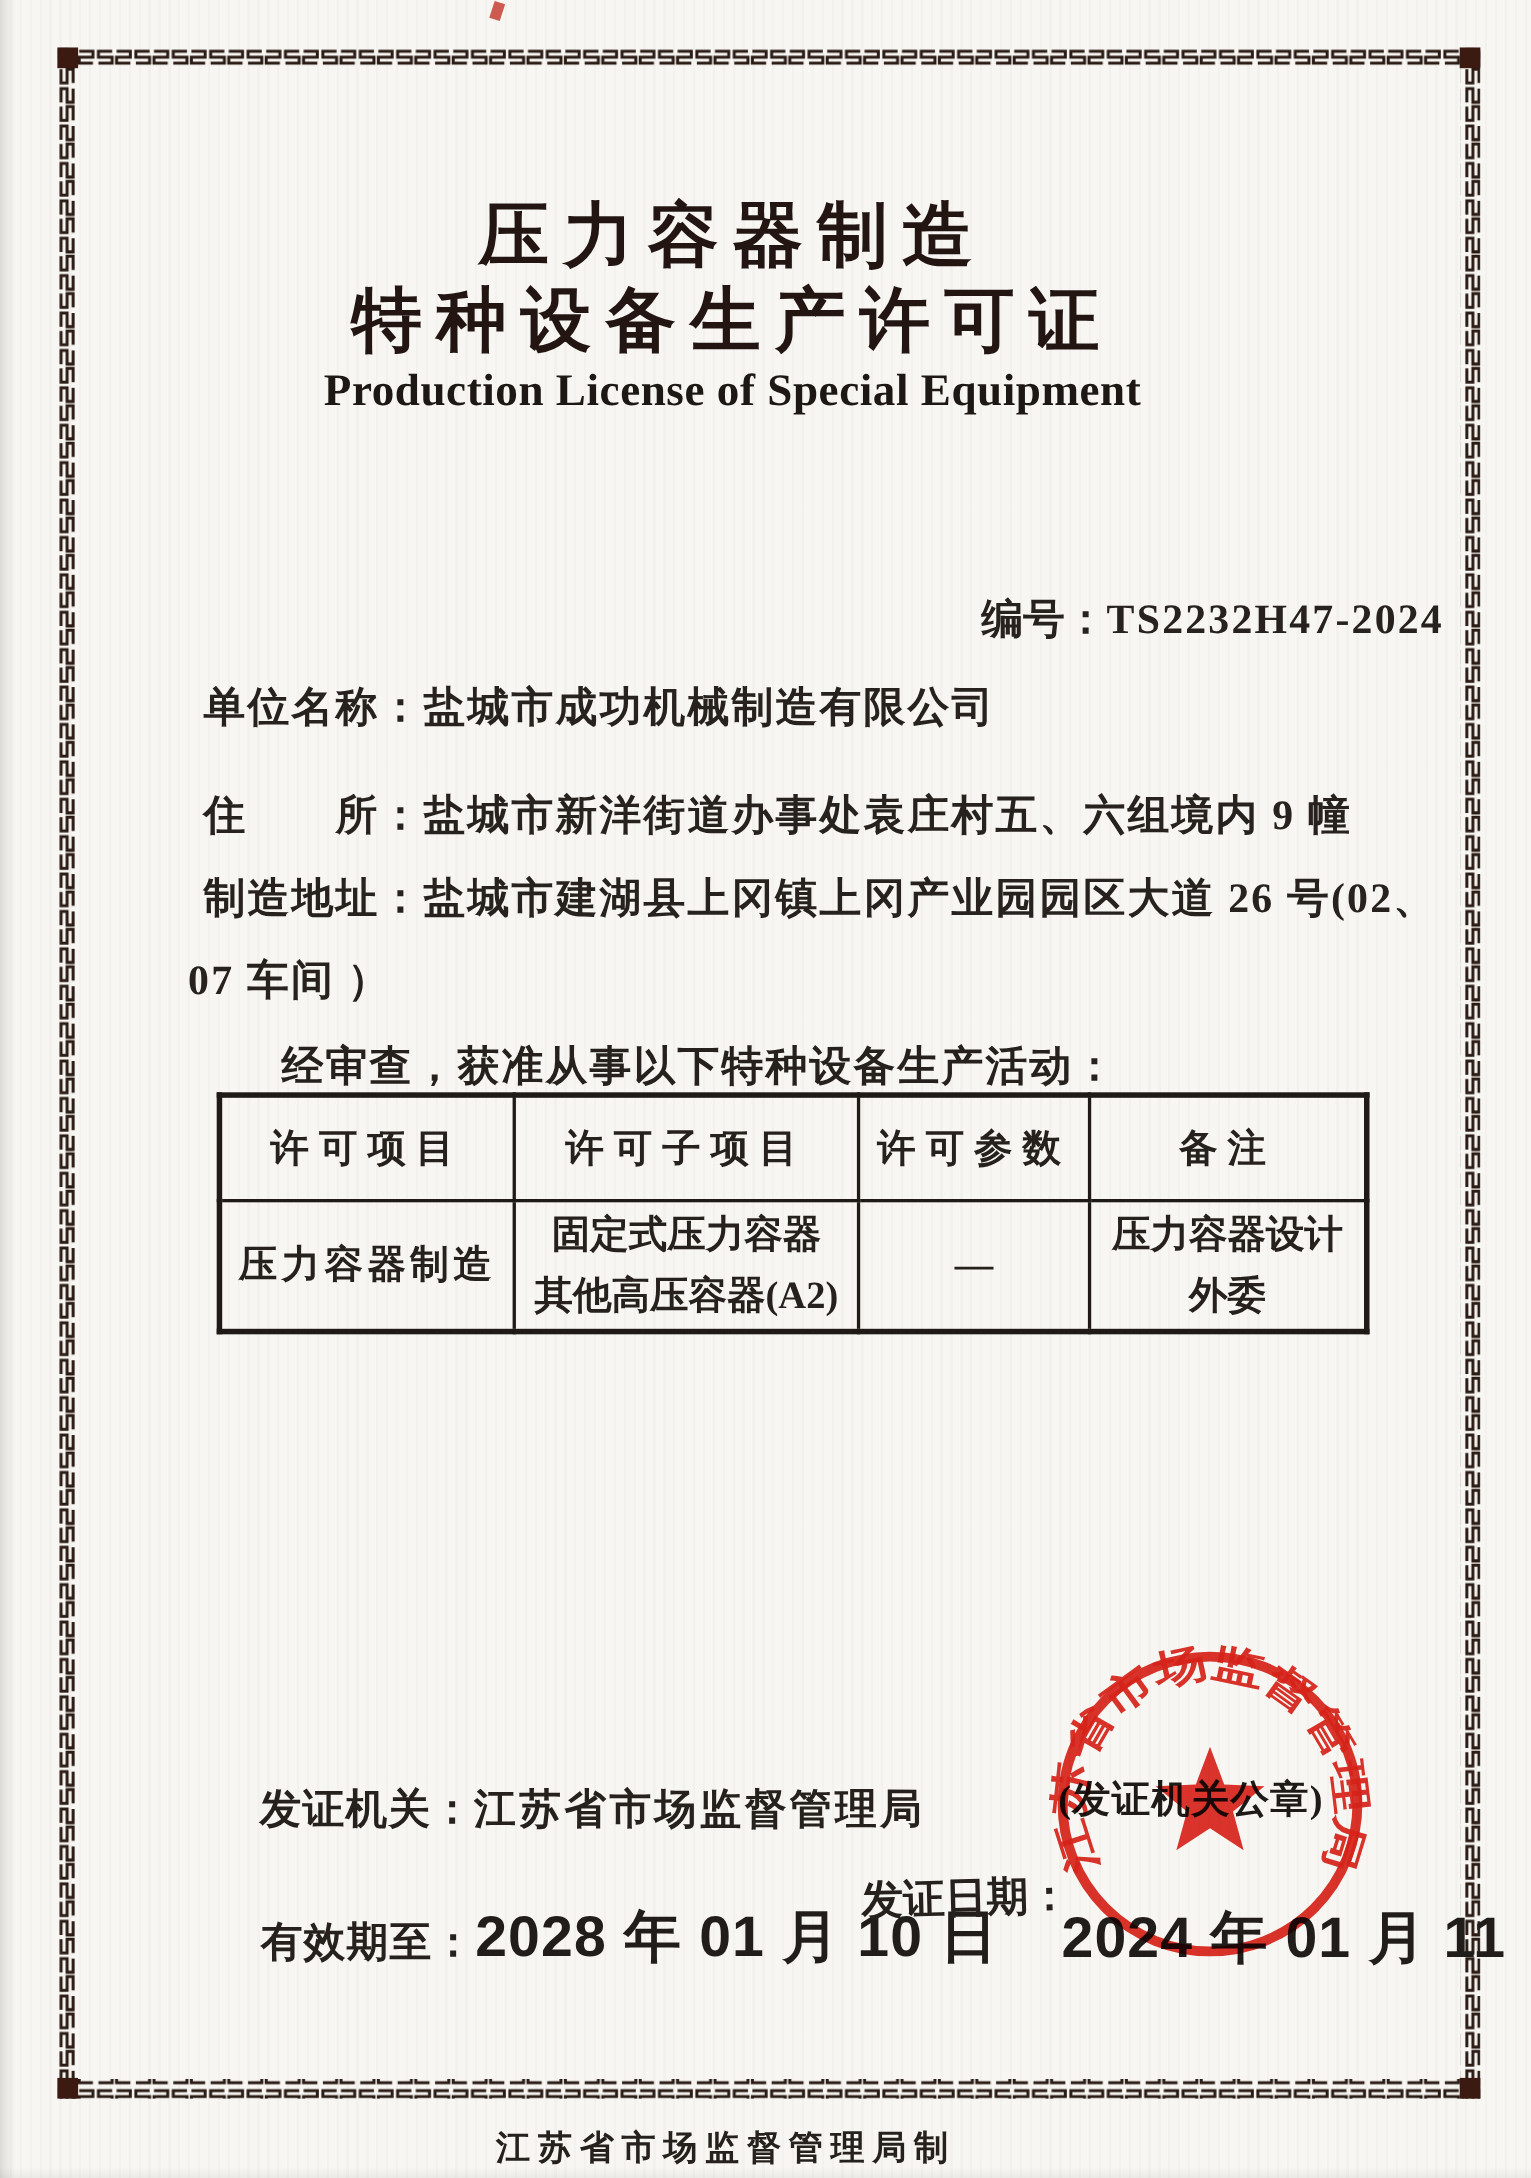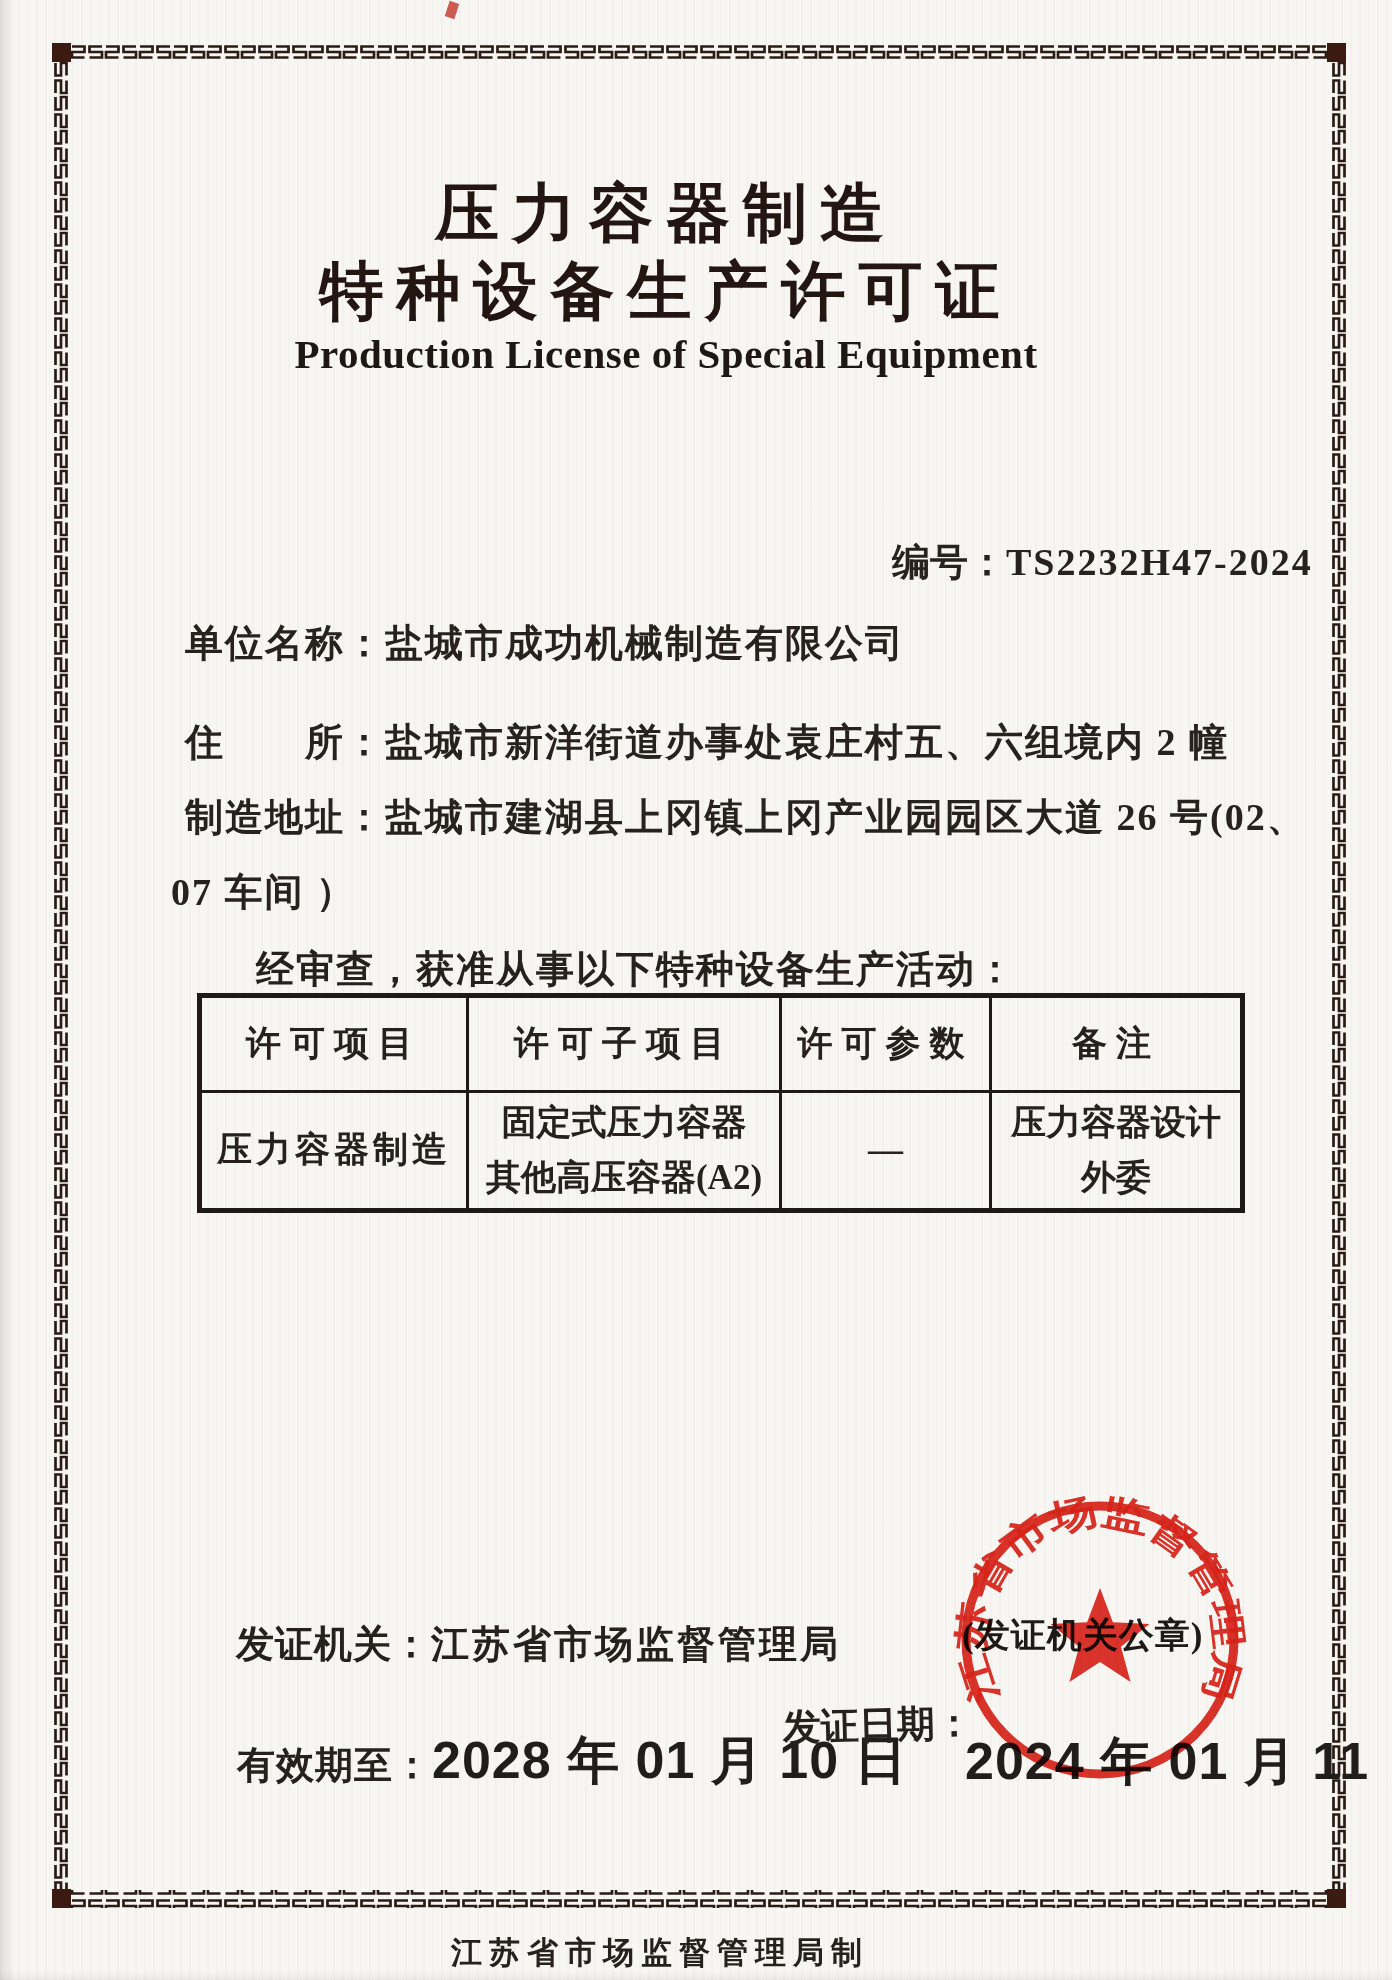--- a/index.html
+++ b/index.html
@@ -93,21 +93,21 @@
   <div class="abs cn-title center" style="left:96px;top:260px;width:1140px;">特种设备生产许可证</div>
 
   <div class="abs license-no" style="left:892px;top:537px;">
     <span>编号：</span><span class="num">TS2232H47-2024</span>
   </div>
 
   <div class="abs field" style="left:185px;top:624px;">
     <span class="lbl">单位名称：</span><span>盐城市成功机械制造有限公司</span>
   </div>
   <div class="abs field" style="left:185px;top:723px;">
-    <span class="lbl">住　　所：</span><span>盐城市新洋街道办事处袁庄村五、六组境内 2 幢</span>
+    <span class="lbl">住　　所：</span><span>盐城市新洋街道办事处袁庄村五、六组境内 9 幢</span>
   </div>
   <div class="abs field" style="left:185px;top:798px;">
     <span class="lbl">制造地址：</span><span>盐城市建湖县上冈镇上冈产业园园区大道 26 号(02、</span>
   </div>
   <div class="abs field" style="left:171px;top:873px;">07 车间 ）</div>
   <div class="abs note-line" style="left:256px;top:944px;">经审查，获准从事以下特种设备生产活动：</div>
 
   <table class="lic abs" style="left:197px;top:993px;">
     <colgroup>
       <col style="width:268px">

